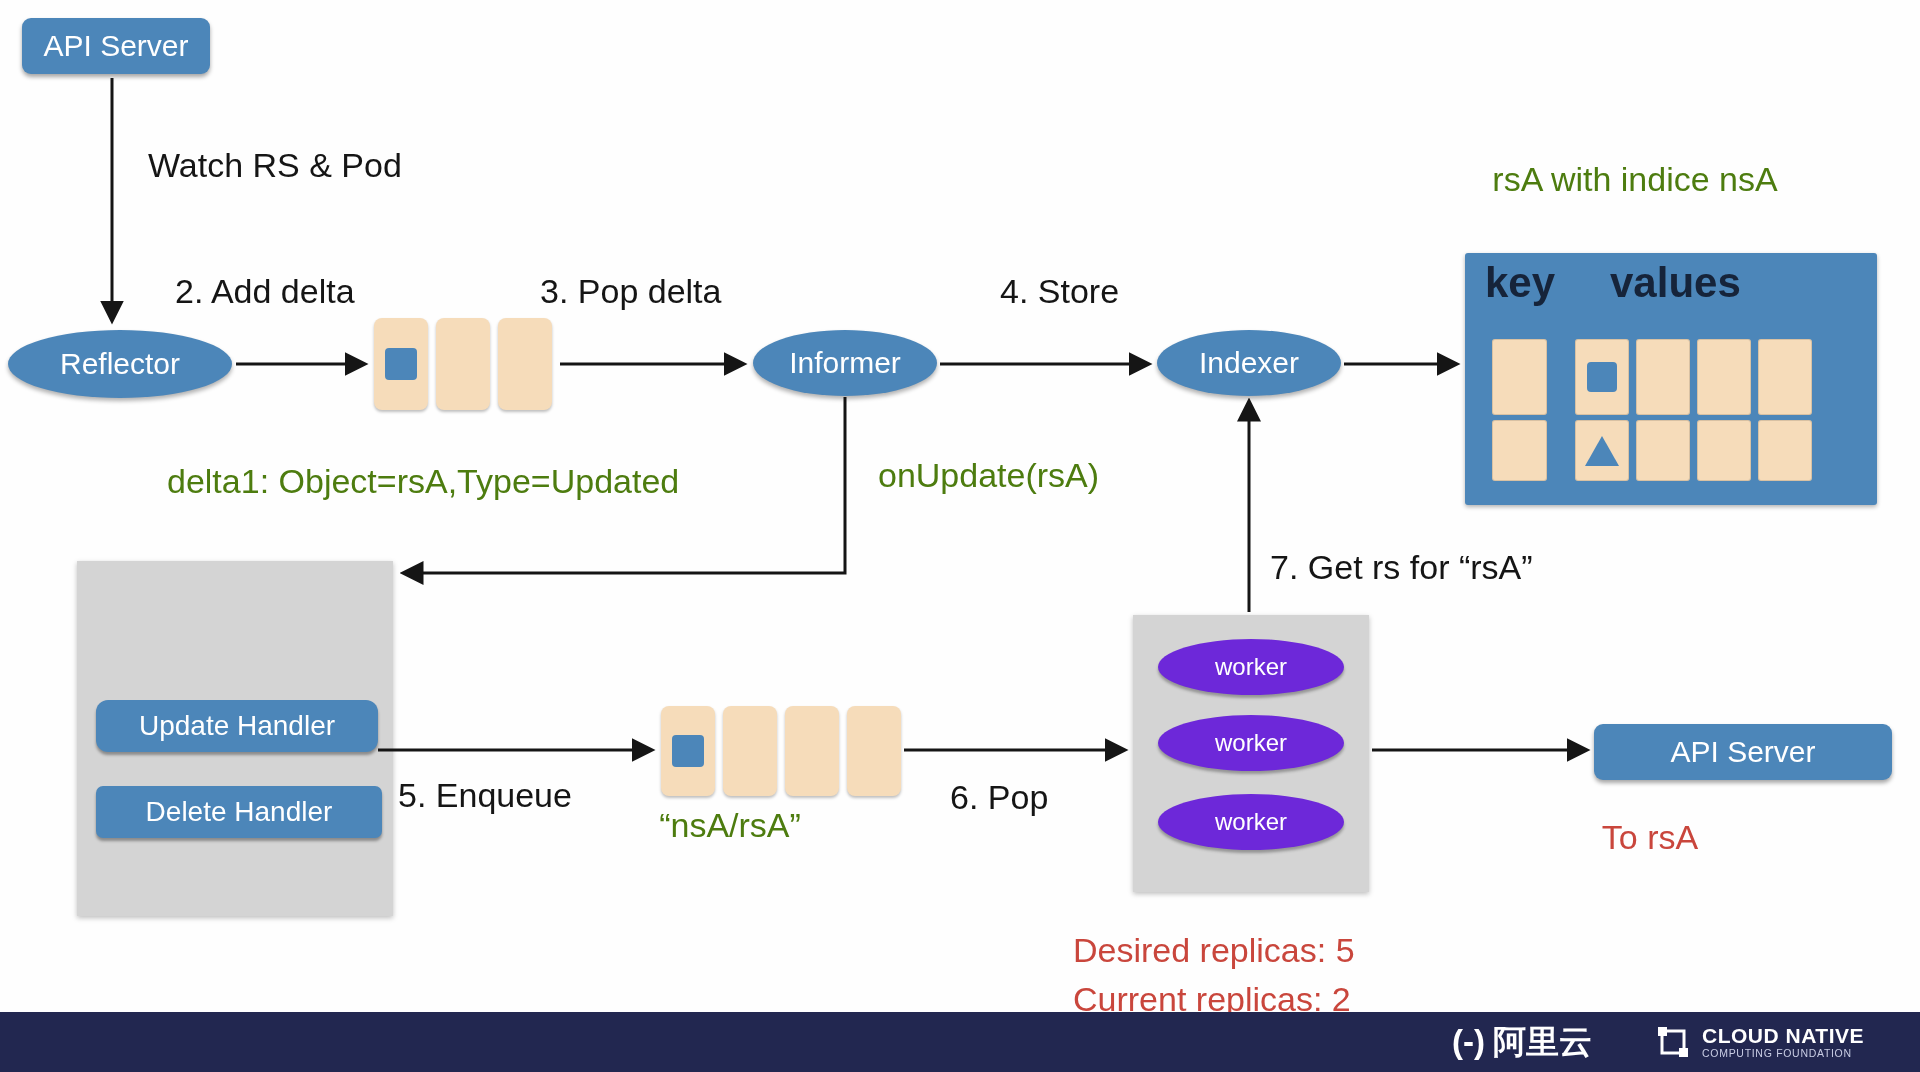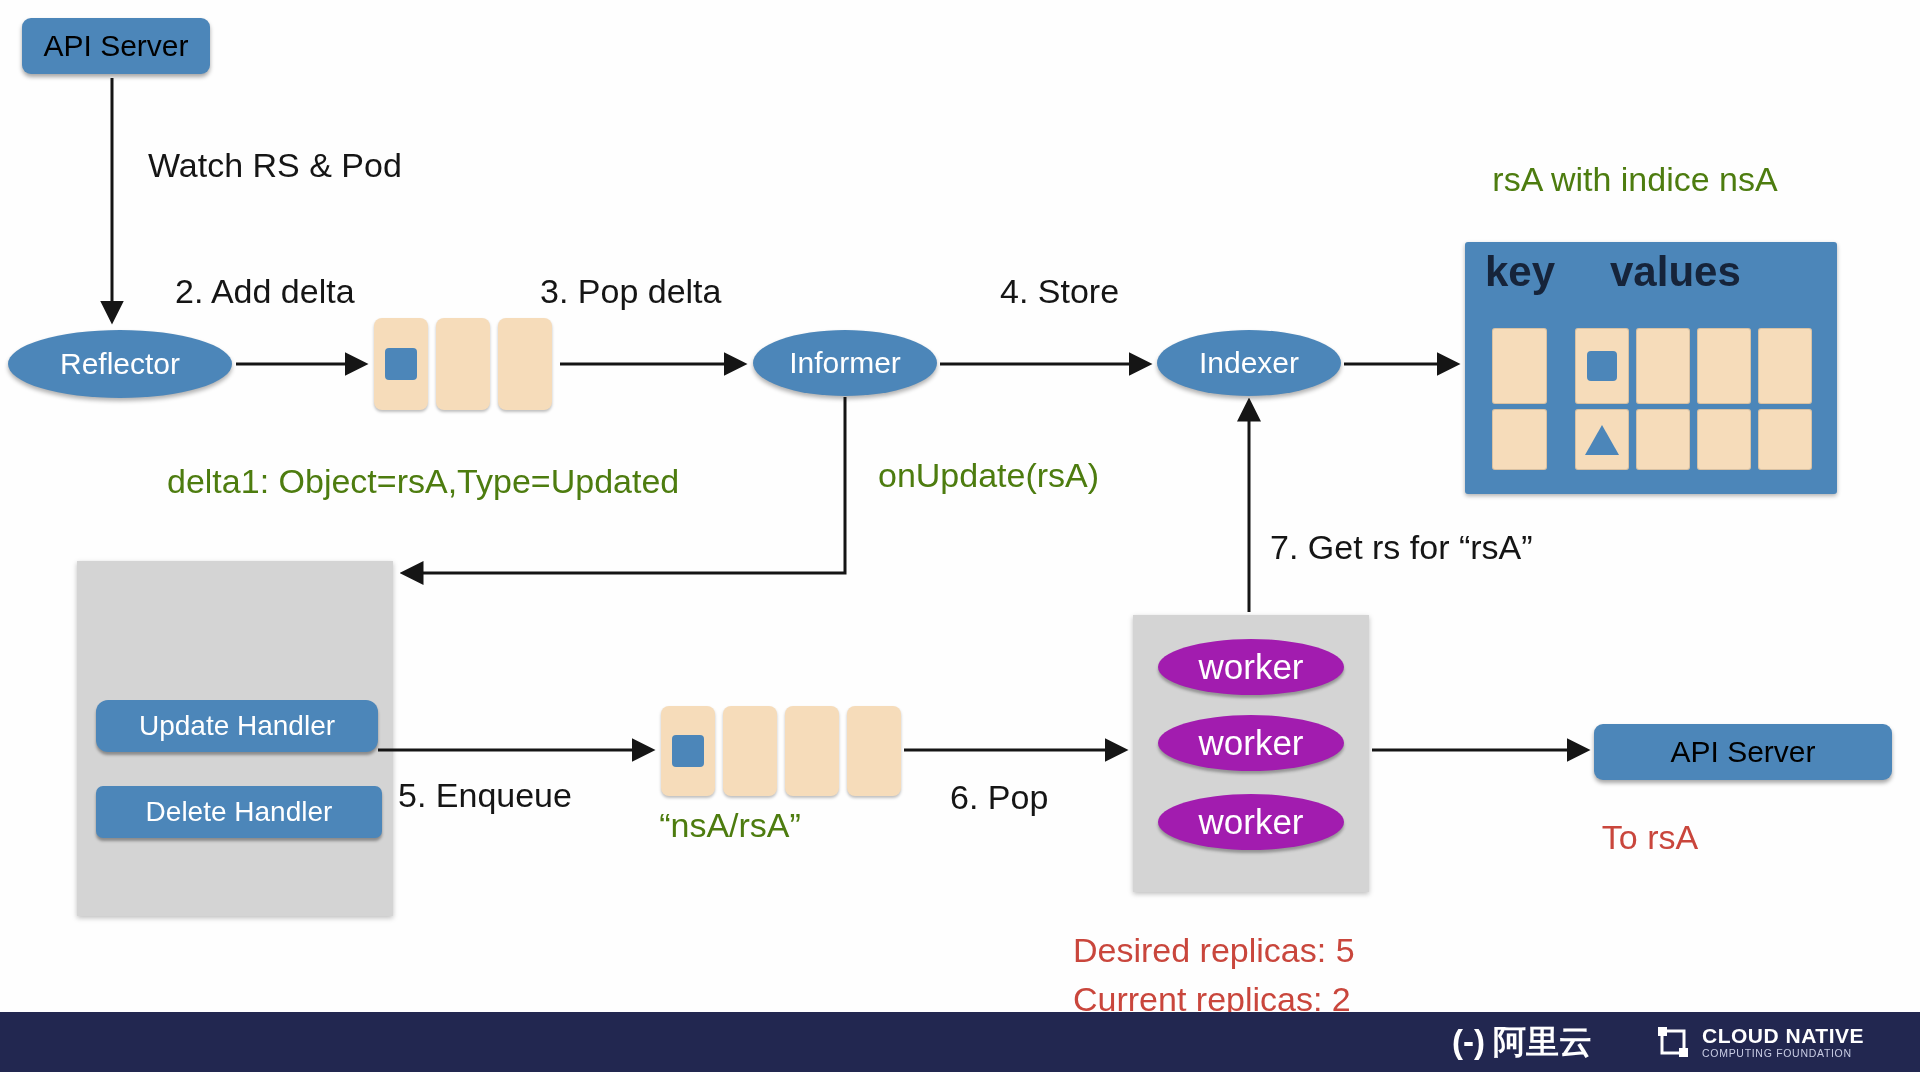--- a/index.html
+++ b/index.html
@@ -1,21 +1,21 @@
 <!DOCTYPE html>
 <html><head>
 <meta charset="utf-8">
 <style>
   * { box-sizing: border-box; }
   html,body { margin:0; padding:0; background:#e9e9e9; }
   body { font-family:"Liberation Sans", sans-serif; }
   .canvas { position:relative; width:1920px; height:1072px; background:#fefefe; overflow:hidden; }
 
   .blue-box {
-    position:absolute; background:#4c86b9; color:#000000;
+    position:absolute; background:#4c86b9; color:#ffffff;
     display:flex; align-items:center; justify-content:center;
     font-size:30px; border-radius:9px;
     box-shadow:0 3px 4px rgba(0,0,0,0.35);
   }
   .ellipse {
     position:absolute; background:#4c86b9; color:#fff;
     display:flex; align-items:center; justify-content:center;
     font-size:30px; border-radius:50%;
     box-shadow:0 3px 4px rgba(0,0,0,0.30);
   }
@@ -29,26 +29,26 @@
   .marker-square { position:absolute; background:#4c86b9; border-radius:4px; width:32px; height:32px; }
 
   .gray-panel { position:absolute; background:#d4d4d4; box-shadow:0 2px 5px rgba(0,0,0,0.25); }
 
   .handler-btn {
     position:absolute; background:#4c86b9; color:#fff;
     display:flex; align-items:center; justify-content:center;
     font-size:28px; border-radius:7px; box-shadow:0 3px 3px rgba(0,0,0,0.35);
   }
   .worker-ellipse {
-    position:absolute; background:#a21caf; color:#fff;
+    position:absolute; background:#6d28d9; color:#fff;
     display:flex; align-items:center; justify-content:center;
-    font-size:35px; border-radius:50%; box-shadow:0 3px 3px rgba(0,0,0,0.3);
+    font-size:24px; border-radius:50%; box-shadow:0 3px 3px rgba(0,0,0,0.3);
   }
 
-  .store-table { position:absolute; left:1465px; top:242px; width:372px; height:252px; background:#4c86b9; border-radius:3px; box-shadow:0 2px 4px rgba(0,0,0,0.3); }
+  .store-table { position:absolute; left:1465px; top:253px; width:412px; height:252px; background:#4c86b9; border-radius:3px; box-shadow:0 2px 4px rgba(0,0,0,0.3); }
   .store-header { position:absolute; font-size:42px; font-weight:bold; color:#16243a; }
   .cell { position:absolute; background:#f6dcba; border-radius:3px; box-shadow:inset 0 0 0 1px rgba(0,0,0,0.12); }
   .marker-triangle {
     position:absolute; width:0; height:0;
     border-left:17px solid transparent; border-right:17px solid transparent;
     border-bottom:30px solid #4c86b9;
   }
 
   .arrows { position:absolute; left:0; top:0; pointer-events:none; }
 
@@ -124,21 +124,21 @@
     <div class="tile" style="left:661px; top:706px; width:54px; height:90px;">
       <div class="marker-square" style="left:11px; top:29px;"></div>
     </div>
     <div class="tile" style="left:723px; top:706px; width:54px; height:90px;"></div>
     <div class="tile" style="left:785px; top:706px; width:54px; height:90px;"></div>
     <div class="tile" style="left:847px; top:706px; width:54px; height:90px;"></div>
   </div>
 
   <div class="step-label" style="left:398px; top:776px;">5. Enqueue</div>
   <div class="step-label" style="left:950px; top:778px;">6. Pop</div>
-  <div class="step-label" style="left:1270px; top:528px;">7. Get rs for “rsA”</div>
+  <div class="step-label" style="left:1270px; top:548px;">7. Get rs for “rsA”</div>
 
   <div class="red-label" style="left:600px; top:806px; width:260px; text-align:center;">“nsA/rsA”</div>
 
   <div class="gray-panel" style="left:1133px; top:615px; width:236px; height:277px;">
     <div class="worker-ellipse" style="left:25px; top:24px; width:186px; height:56px;">worker</div>
     <div class="worker-ellipse" style="left:25px; top:100px; width:186px; height:56px;">worker</div>
     <div class="worker-ellipse" style="left:25px; top:179px; width:186px; height:56px;">worker</div>
   </div>
 
   <div class="blue-box" style="left:1594px; top:724px; width:298px; height:56px;">API Server</div>

